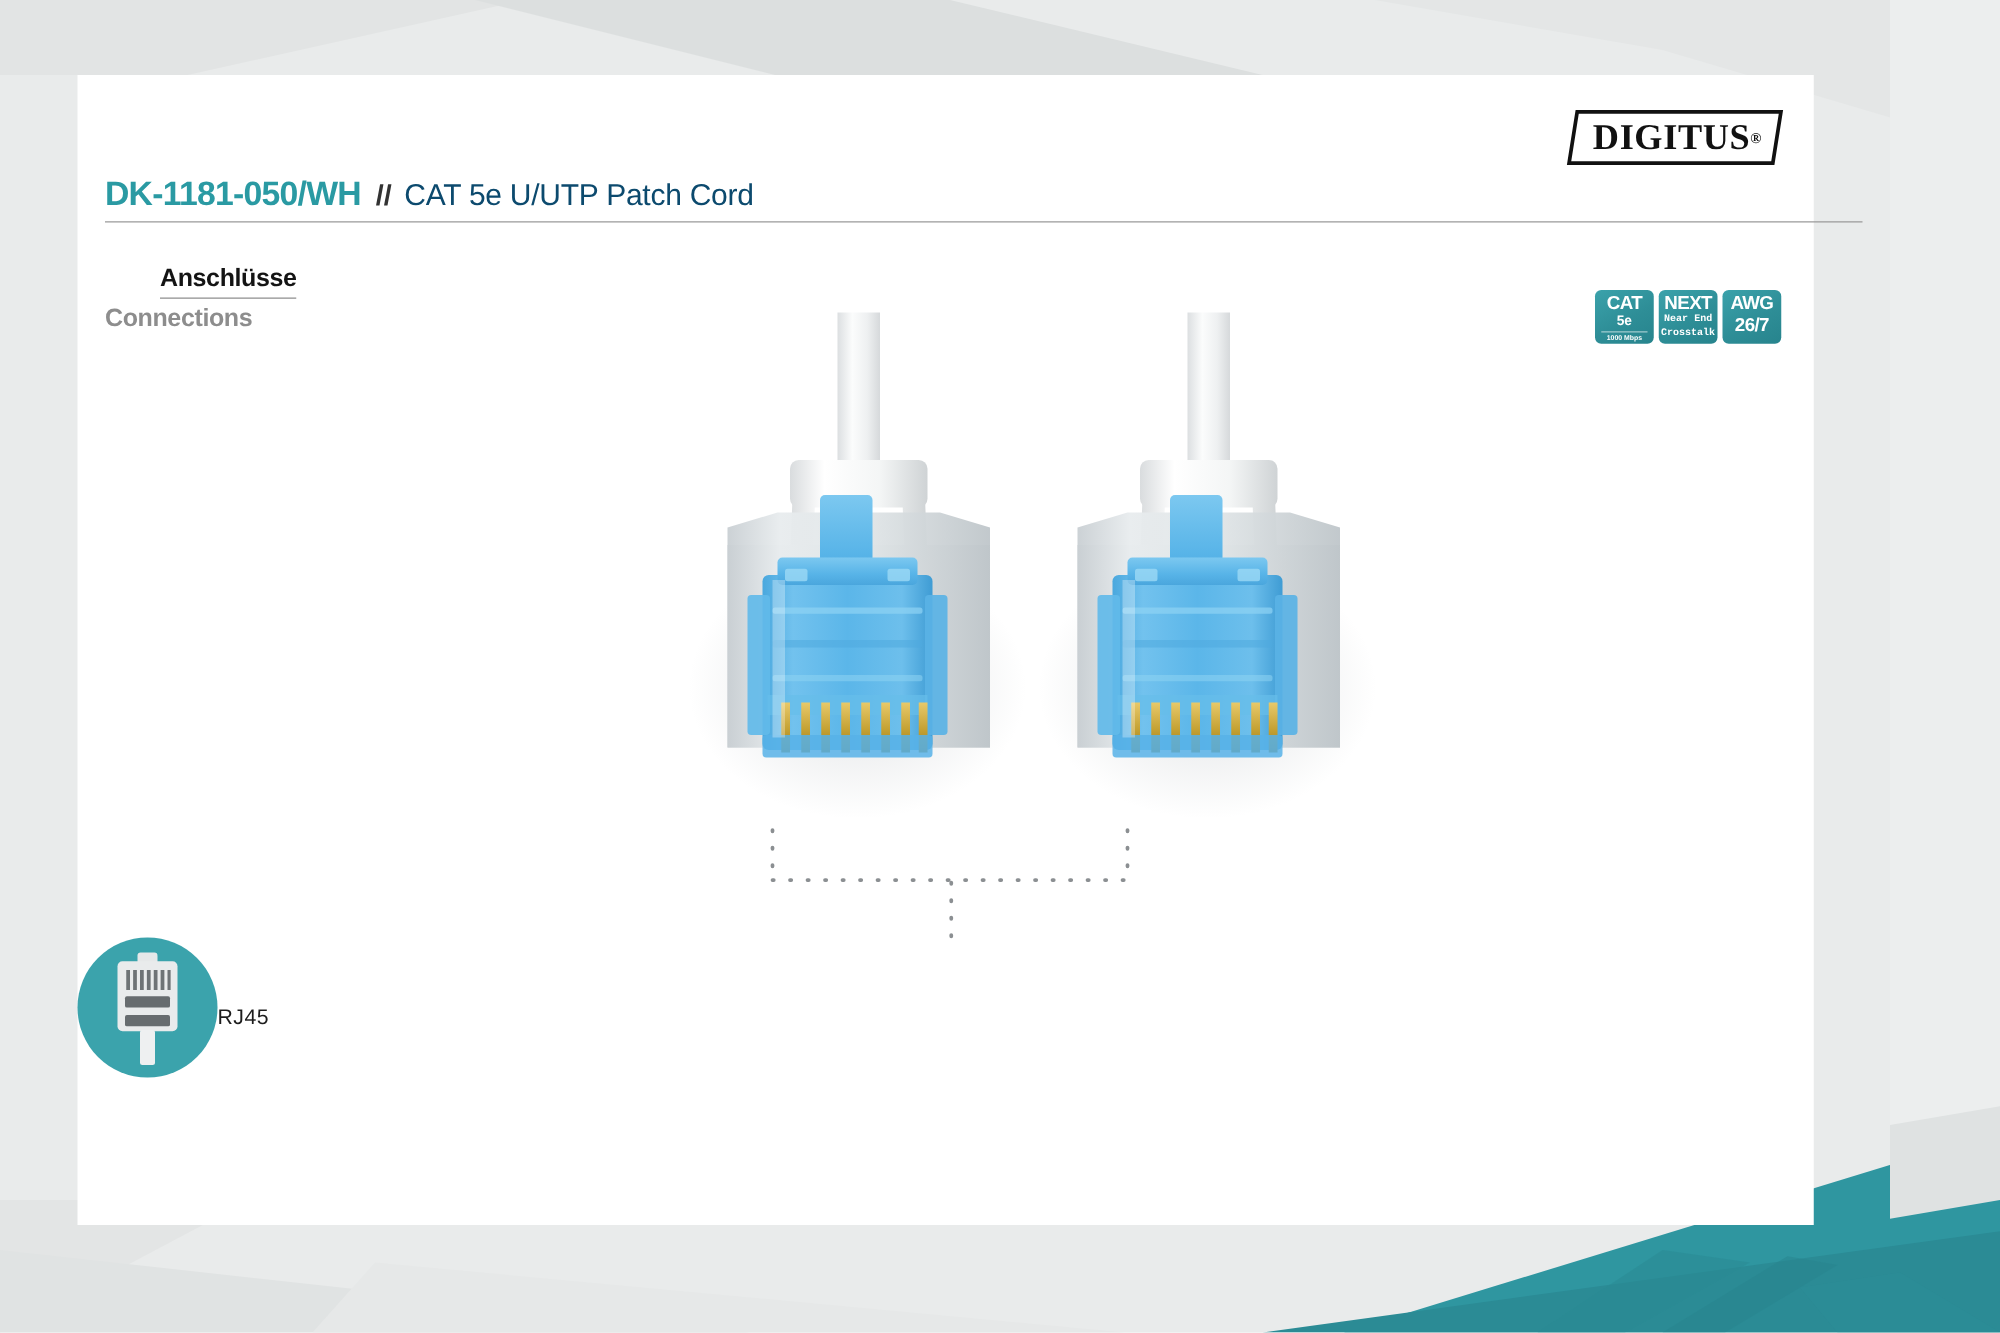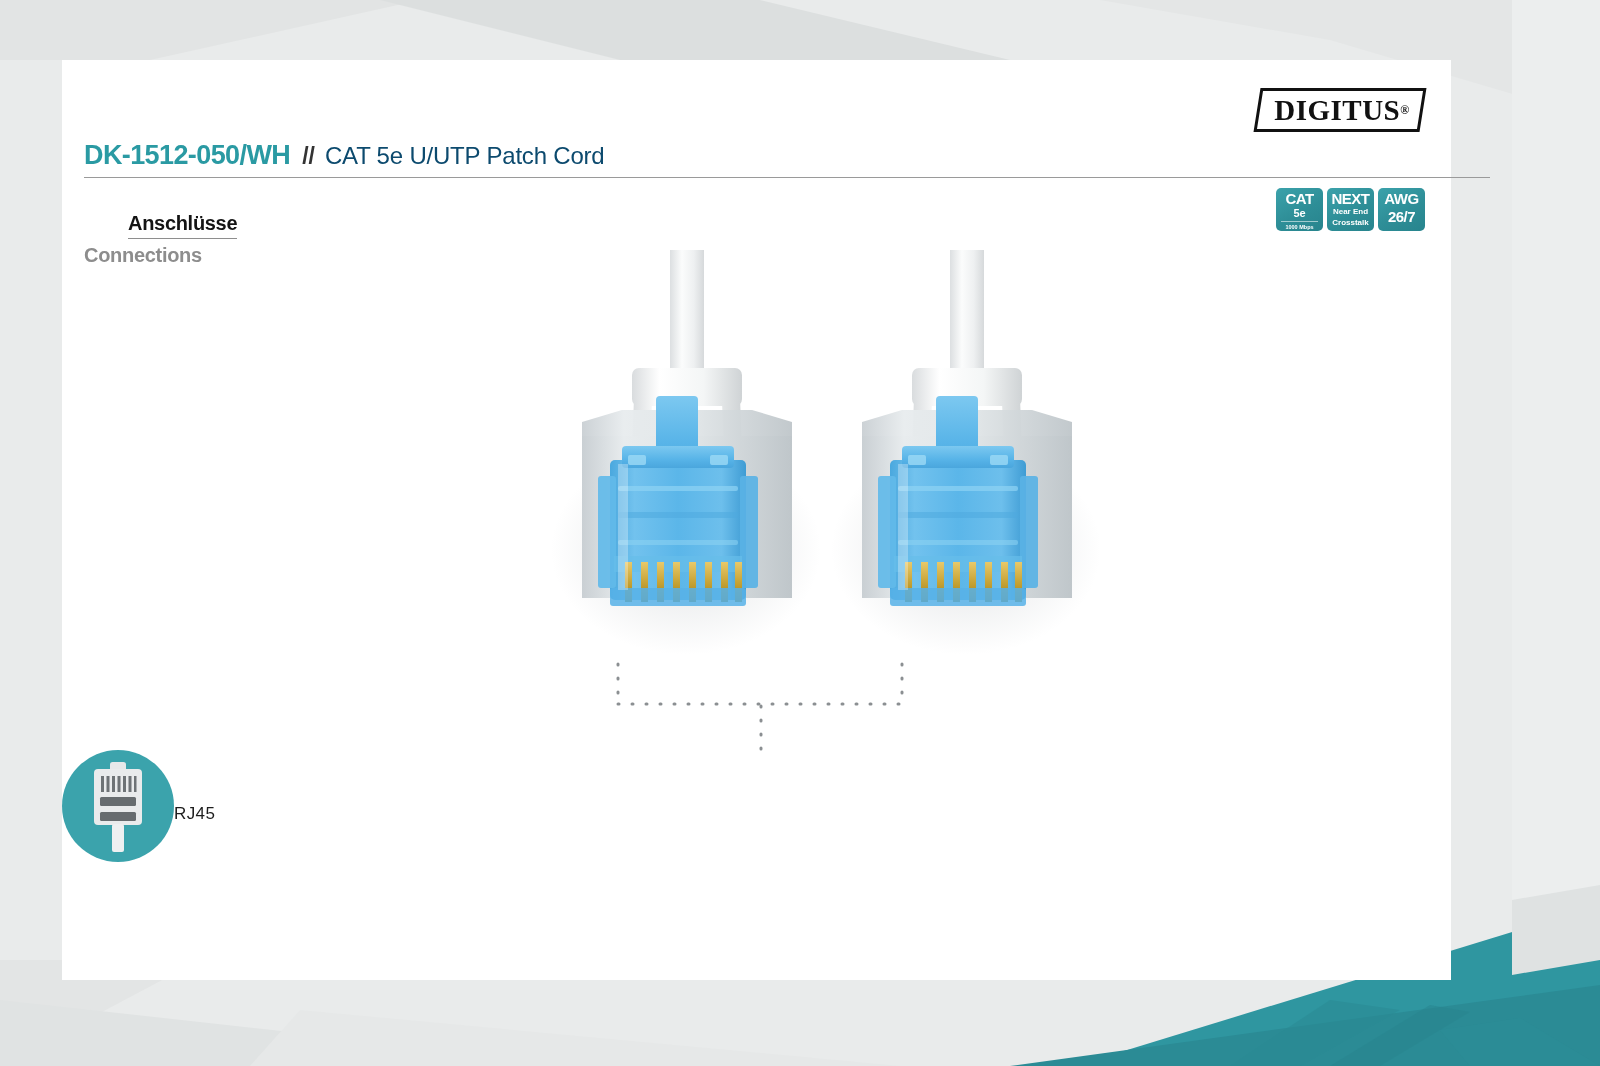--- a/index.html
+++ b/index.html
@@ -89,37 +89,38 @@
   }
   .badge {
     width:47px; height:43px;
     border-radius:5px;
     background:linear-gradient(150deg,#3ba2ab 0%, #2e8e97 55%, #27848d 100%);
     color:#fff;
     display:flex; flex-direction:column;
     align-items:center; justify-content:flex-start;
     padding-top:3px;
     overflow:hidden;
+    margin-top:44px;
   }
   .badge .b1 {
     font-size:15px; font-weight:bold; line-height:1.0;
     letter-spacing:-0.5px;
   }
   .badge .b2 {
     font-size:11px; font-weight:bold; line-height:1.1; margin-top:1px;
   }
   .badge .b3 {
     font-size:5.5px; font-weight:bold; line-height:1.15;
     margin-top:2px; text-align:center;
     border-top:1px solid rgba(255,255,255,0.55);
     padding-top:2px; width:78%;
   }
   .badge .b2l {
     font-size:8px; font-weight:bold; line-height:1.1;
-    text-align:center; margin-top:2px;
+    text-align:center; margin-top:2px;font-family:Liberation Mono, monospace;
   }
 
   
   #section {
     position:absolute; left:22px; top:152px;
   }
   #sec-de {
     font-size:20px; font-weight:bold; color:#141414;
     letter-spacing:-0.3px;
     display:inline-block;
@@ -200,21 +201,21 @@
   <div id="logo">
     <div class="logo-box"></div>
     <div class="logo-text">
       <span>DIGITUS</span>
         <span class="logo-reg">®</span>
     </div>
   </div>
 
   <div id="titlewrap">
     <div id="title">
-      <span class="sku">DK-1512-050/WH</span><span class="sep">//</span><span class="desc">CAT 5e U/UTP Patch Cord</span>
+      <span class="sku">DK-1181-050/WH</span><span class="sep">//</span><span class="desc">CAT 5e U/UTP Patch Cord</span>
     </div>
     <div id="title-rule"></div>
   </div>
 
   <div id="badges">
     <div class="badge">
       <div class="b1">CAT</div>
       <div class="b2">5e</div>
       <div class="b3">1000 Mbps</div>
     </div>

